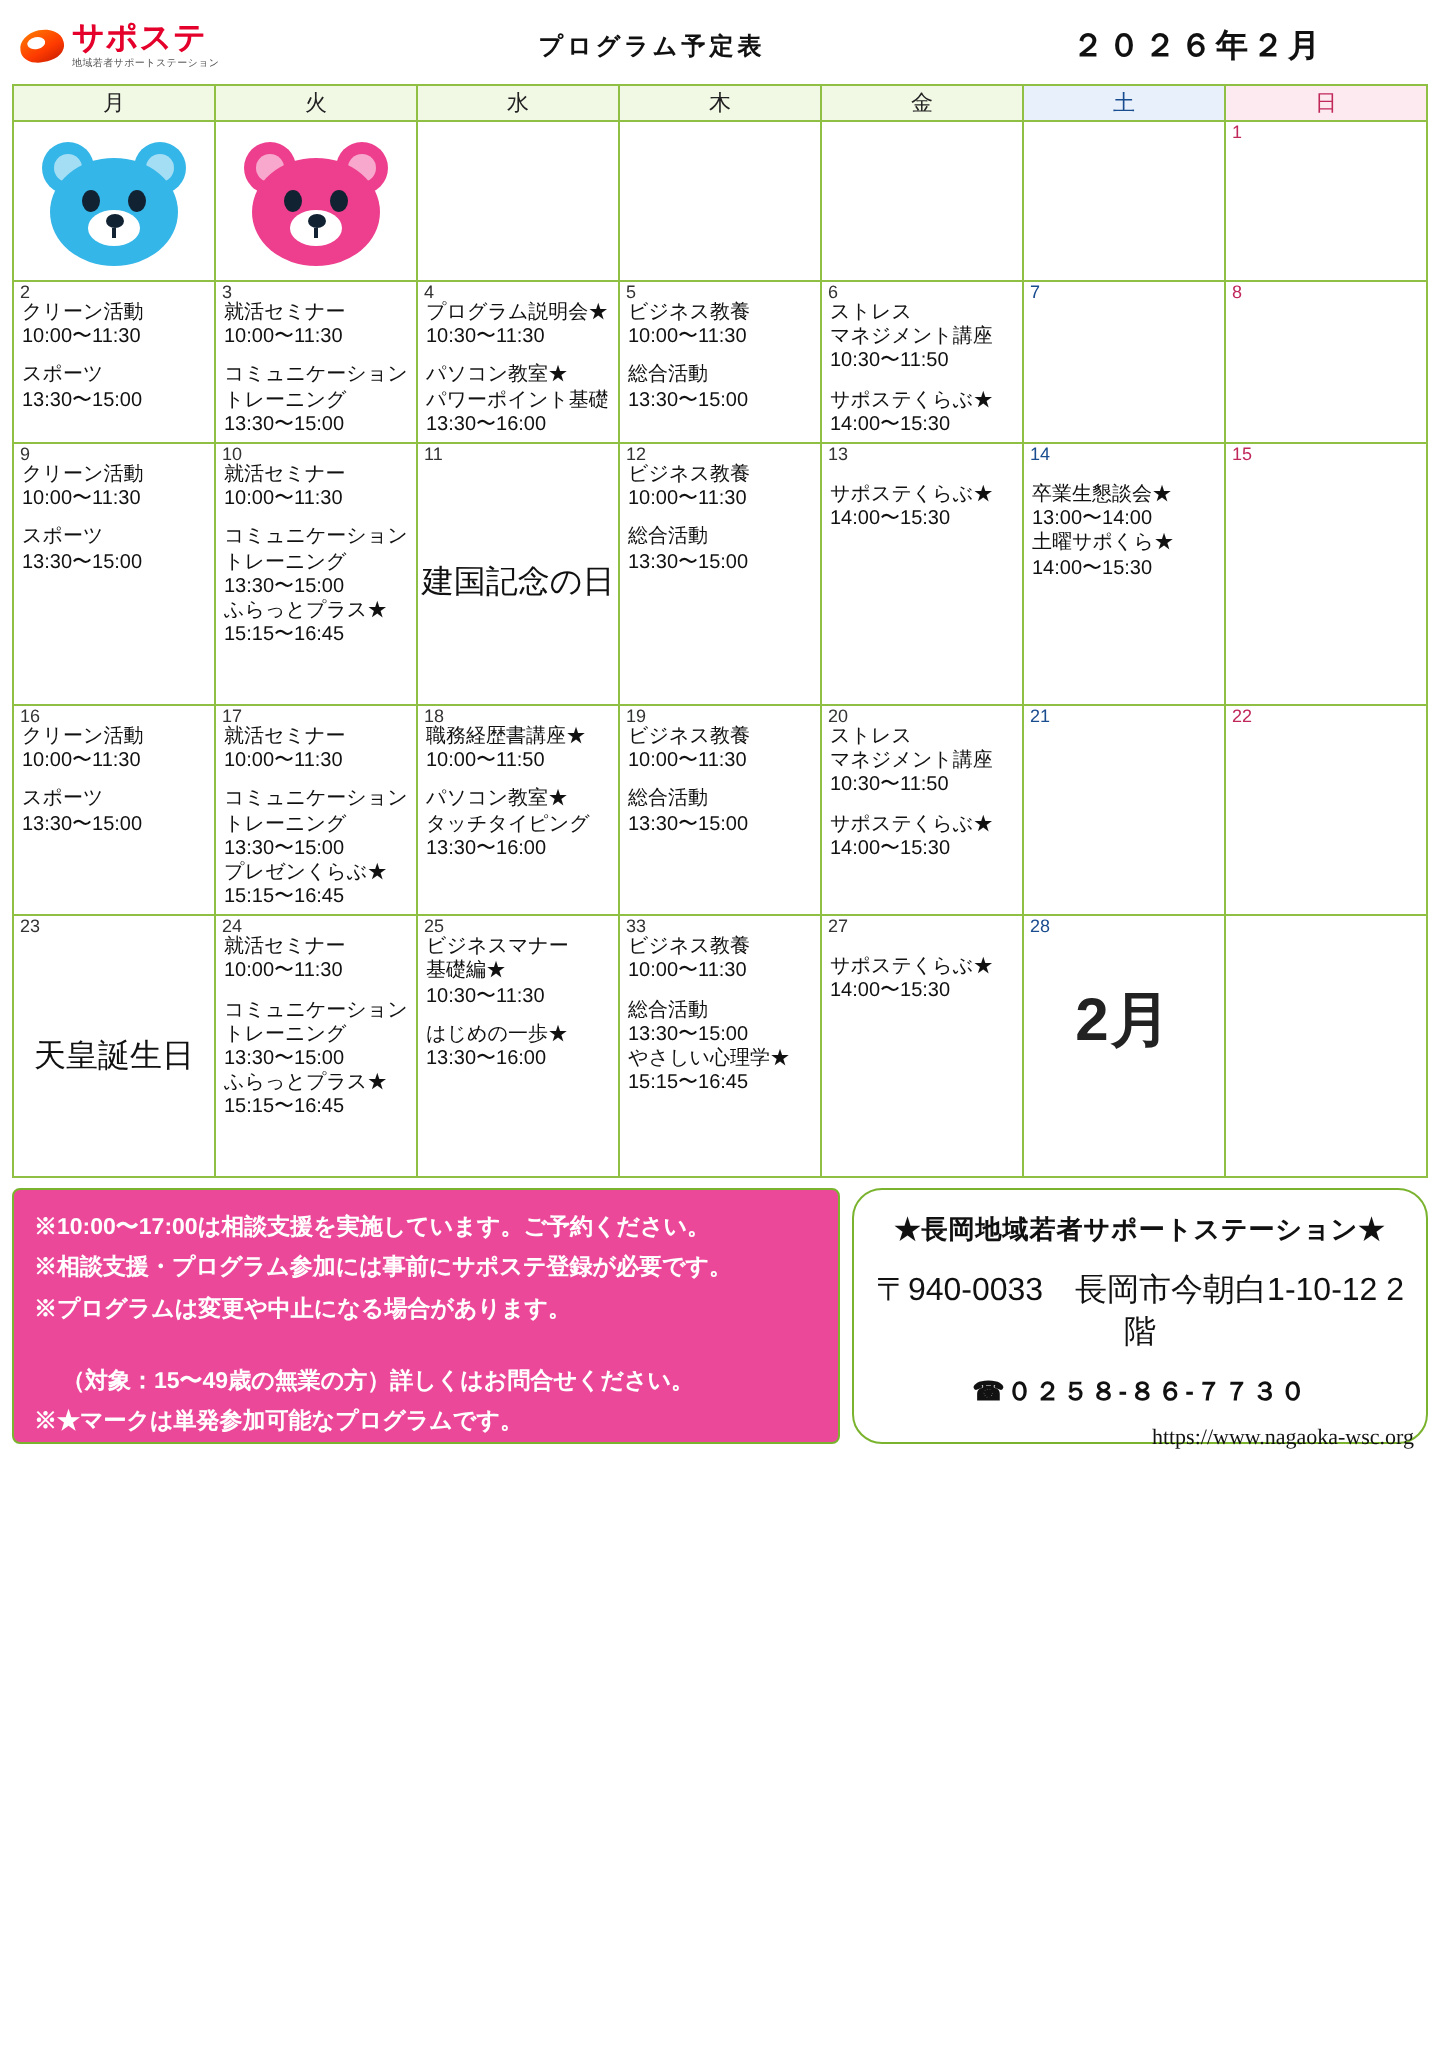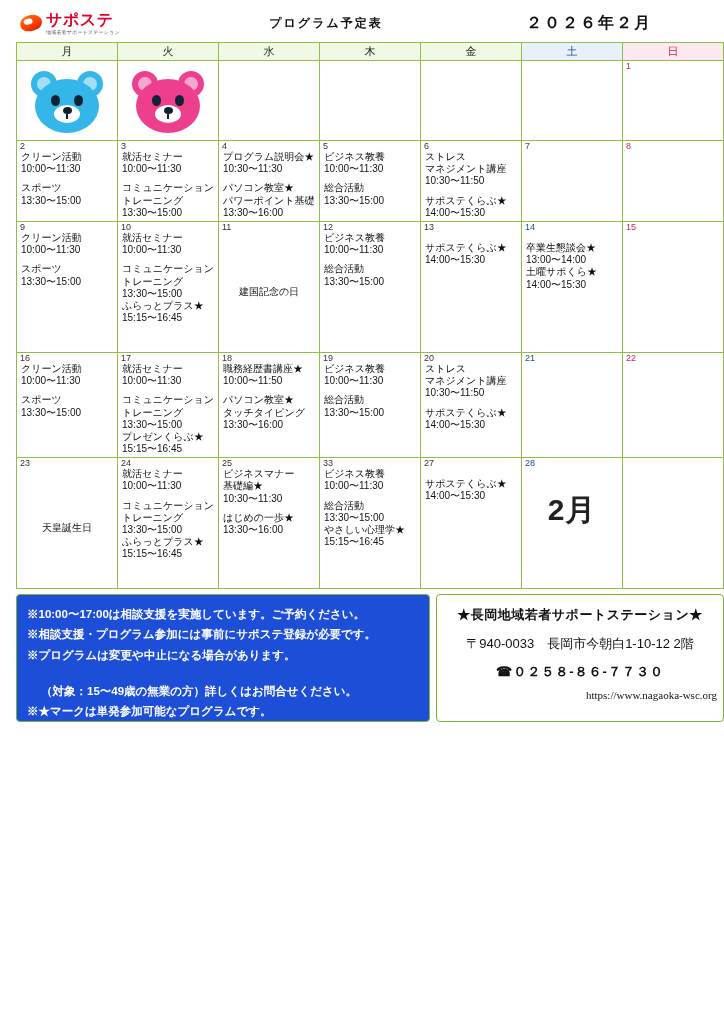--- a/index.html
+++ b/index.html
@@ -4,21 +4,21 @@
 <style>
   * { box-sizing: border-box; }
   html, body { margin:0; padding:0; }
   body {
     width: 724px; height: 1024px;
     font-family: "Liberation Sans", sans-serif;
     background: #ffffff;
     color: #222;
     -webkit-font-smoothing: antialiased;
   }
-  .page { position: relative; width: 672px; height: 1024px; padding: 6px 16px; }
+  .page { position: relative; width: 672px; height: 1024px; padding: 6px 6px; }
 
   
   .header { display:flex; align-items:center; height: 34px; padding: 0 4px; }
   .logo { display:flex; align-items:center; width: 150px; }
   .logo-mark {
     width: 22px; height: 16px; border-radius: 50% 50% 45% 45%;
     background: linear-gradient(160deg,#ff7b00 0%, #ff3b00 60%, #c81e00 100%);
     position: relative; margin-right: 4px; transform: rotate(-12deg);
   }
   .logo-mark:after{
@@ -50,21 +50,21 @@
   td.sun { background:#fbeaf1; }
   td.holiday { background:#f6dfe9; }
   .daynum { font-size: 9px; color:#333; padding: 1px 0 0 3px; line-height: 1; }
   .sunnum { color:#c0285a; }
   .satnum { color:#1a4d8f; }
   .cellbody { padding: 0 3px 2px 4px; }
   .ev { font-size: 10px; line-height: 1.22; color:#111; margin-bottom: 7px; }
   .ev:last-child { margin-bottom:0; }
   .gap { height: 10px; }
   .holidaylabel {
-    font-size: 10px; text-align:center; color:#111;
+    font-size: 16px; text-align:center; color:#111;
     display:flex; align-items:center; justify-content:center; height:100%;
   }
   .bigmonth { font-size: 30px; font-weight: bold; text-align:center; padding-top: 22px; letter-spacing:1px;}
   .r1 td { height: 158px; }
   .r2 td, .r3 td, .r4 td, .r5 td { height: 160px; }
 
   
   .bears { display:flex; align-items:center; justify-content:center; height:100%; }
   .bear { position: relative; width: 70px; height: 62px; }
   .bear .ear { position:absolute; top:0; width:26px; height:26px; border-radius:50%; }
@@ -75,30 +75,30 @@
   .bear .eye.l{ left:19px;} .bear .eye.r{ right:19px;}
   .bear .snout { position:absolute; left:22px; top:34px; width:26px; height:18px; background:#fff; border-radius:50%;}
   .bear .nose { position:absolute; left:31px; top:36px; width:9px; height:7px; background:#123; border-radius:50%;}
   .bear .mouth{ position:absolute; left:34px; top:43px; width:2px; height:5px; background:#123;}
   .bear.blue .ear, .bear.blue .face { background:#35b6e8; }
   .bear.pink .ear, .bear.pink .face { background:#ee3f8f; }
 
   
   .footer { display:flex; margin-top: 5px; width: 708px; height: 128px; }
   .notes {
-    flex: 1; background:#1d4ed8; border:1px solid #7ab32e; border-radius:4px;
+    flex: 1; background:#ec4899; border:1px solid #7ab32e; border-radius:4px;
     padding: 9px 10px; color:#fff; font-size: 11.5px; line-height: 1.75; font-weight:bold;
   }
   .notes .sub { padding-left: 14px; margin-top: 16px; }
   .contact {
-    width: 288px; margin-left: 6px; border:1px solid #7ab32e; border-radius:4px;
+    width: 288px; margin-left: 6px; border:1px solid #7ab32e; border-radius:15px;
     background:#fff; text-align:center; padding: 11px 6px 6px;
   }
   .contact .cname { font-size: 13px; font-weight:bold; color:#111; letter-spacing:0.5px; }
-  .contact .caddr { font-size: 13px; margin-top: 11px; color:#111;}
+  .contact .caddr { font-size: 16px; margin-top: 11px; color:#111;}
   .contact .ctel { font-size: 13px; font-weight:bold; margin-top: 10px; letter-spacing:1px; color:#111;}
   .contact .curl { font-size: 11px; margin-top: 8px; color:#111; font-family:Liberation Serif, serif;text-align:right;}
 </style>
 </head>
 <body>
 
 <div class="page">
 
   <div class="header">
     <div class="logo">

